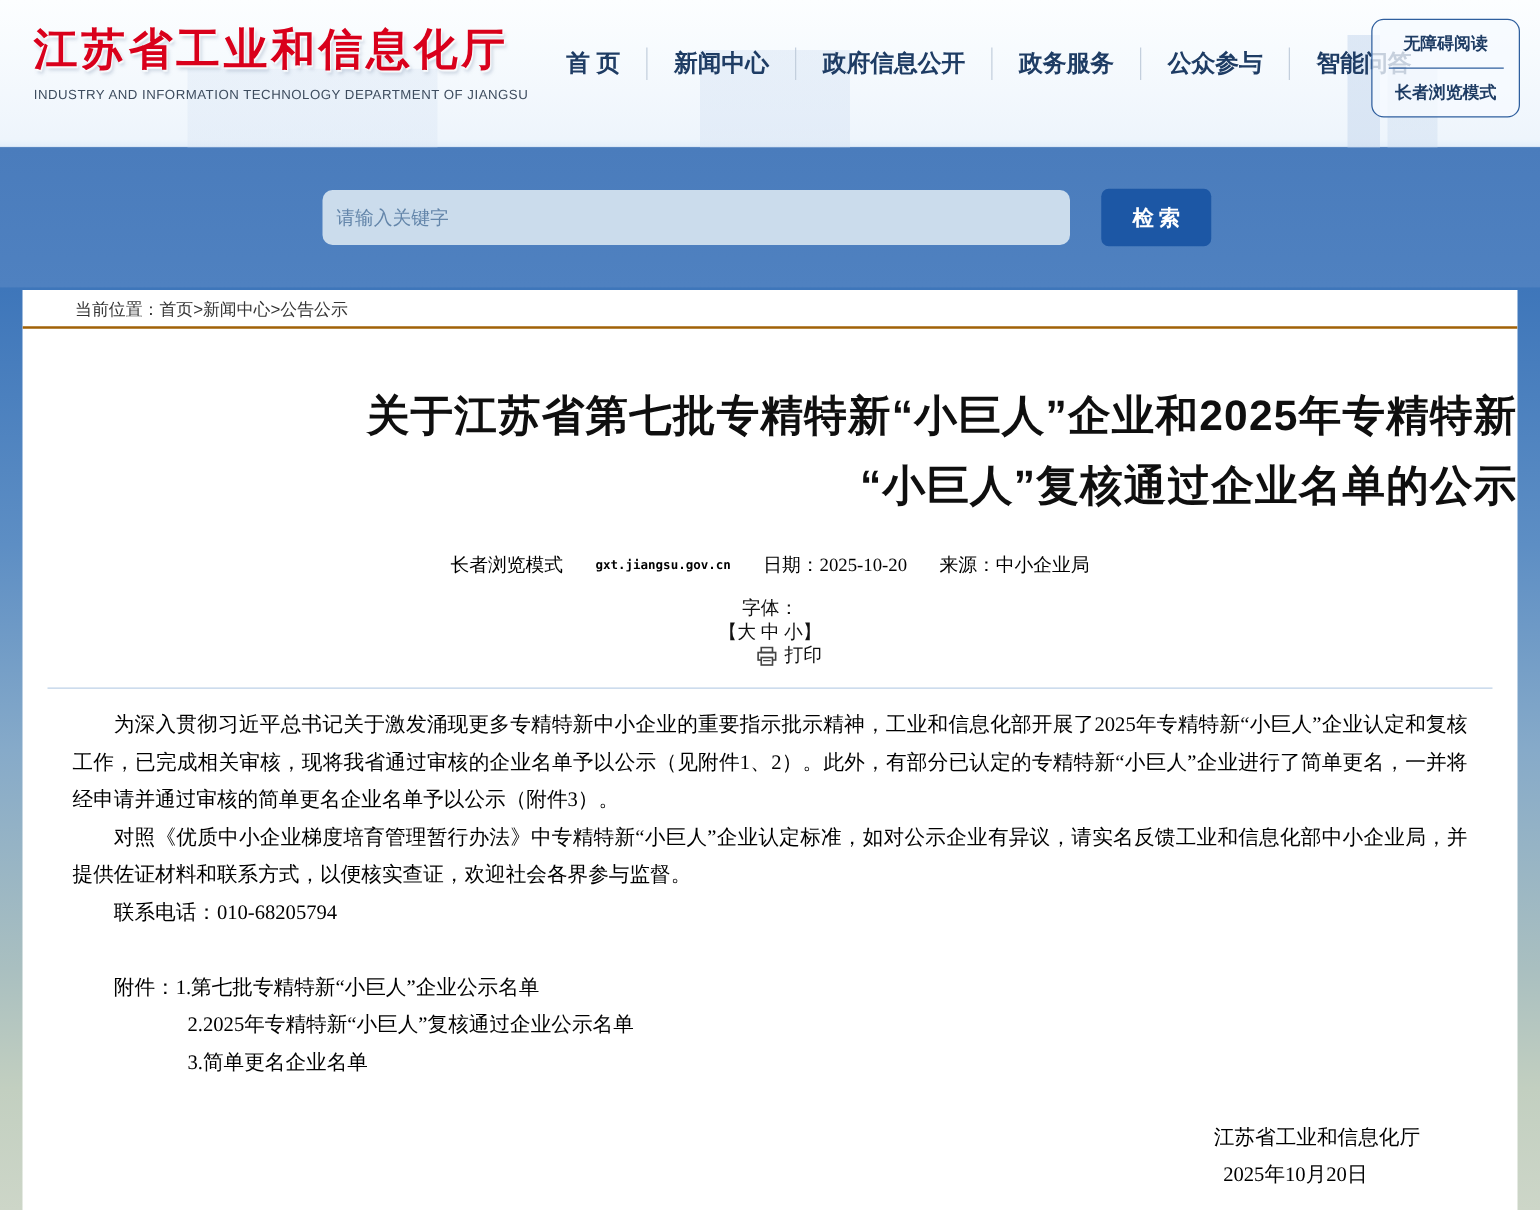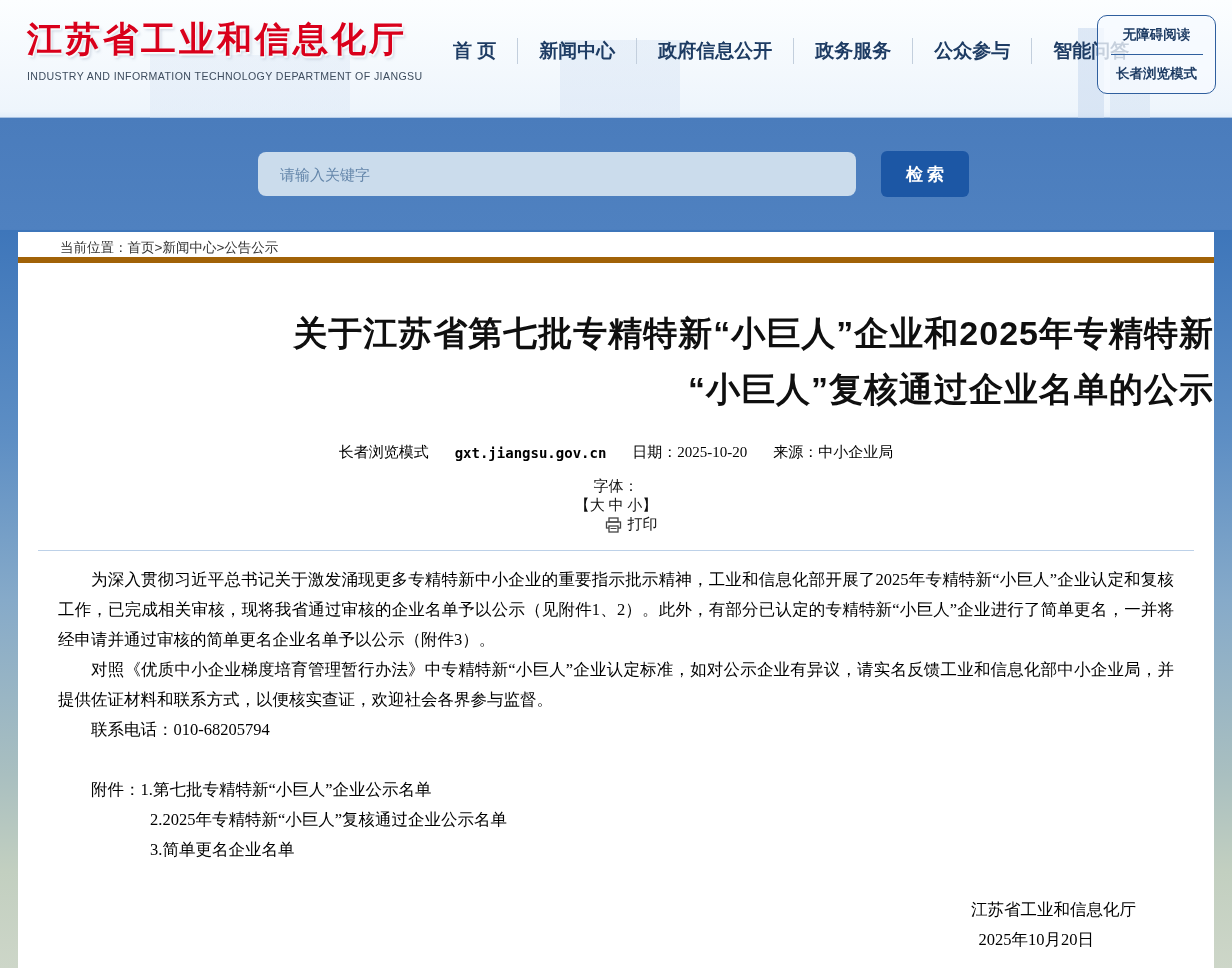--- a/index.html
+++ b/index.html
@@ -44,54 +44,54 @@
     font-size:13.5px; font-weight:bold; color:#1e3c64;
   }
   .access-row { padding:10px 0; cursor:pointer; }
   .access-divider { width:92px; margin:0 auto; border-top:1px solid #2f5f9e; }
 
   
   .search-band { position:absolute; left:0; top:118px; width:1232px; height:114px; }
   .search-input {
     position:absolute; left:258px; top:34px; width:598px; height:44px;
     border:none; outline:none; border-radius:8px; background:#cbdcec;
-    padding:0 22px; font-size:15px; color:#2c4a6e; font-family:"Liberation Sans",sans-serif;
+    padding:0 11px; font-size:15px; color:#2c4a6e; font-family:"Liberation Sans",sans-serif;
   }
   .search-input::placeholder { color:#6486aa; opacity:1; }
   .search-button {
     position:absolute; left:881px; top:33px; width:88px; height:46px;
     background:#1c57a5; border:none; border-radius:6px; cursor:pointer;
     color:#ffffff; font-size:17px; font-weight:bold; letter-spacing:4px;
     text-indent:4px; font-family:"Liberation Sans",sans-serif;
   }
 
   
   .panel {
     position:absolute; left:18px; top:232px; width:1196px; height:736px;
     background:#ffffff; overflow:hidden;
   }
   .breadcrumb {
     height:31px; line-height:31px; padding-left:42px;
-    font-size:13.5px; color:#333; border-bottom:6px solid #a16207;
+    font-size:13.5px; color:#333; border-bottom:2px solid #a16207;
   }
   .breadcrumb-links { cursor:pointer; }
 
   .article-title {
     margin-top:42px; text-align:right; font-weight:bold; color:#0f0f0f;
     font-size:34px; line-height:56px; letter-spacing:1px;
     font-family:"Liberation Sans",sans-serif;
   }
   .article-title span { display:block; }
 
   .meta-row {
     margin-top:26px; display:flex; justify-content:center; align-items:center;
     font-size:15px; color:#000; font-family:"Liberation Serif",serif;
   }
   .meta-row .gap { margin-left:26px; }
-  .meta-url { font-family:"DejaVu Sans Mono",monospace; font-weight:bold; font-size:14px; }
+  .meta-url { font-family:"DejaVu Sans Mono",monospace; font-weight:bold; font-size:10px; }
 
   .meta-row2 {
     margin-top:15px; display:flex; justify-content:center; align-items:center;
     font-size:15px; color:#111; font-family:"Liberation Serif",serif;flex-direction:column;
   }
   .font-controls { cursor:pointer; }
   .print-group { margin-left:30px; display:flex; align-items:center; cursor:pointer; }
   .print-group svg { margin-right:6px; }
 
   .content-divider { margin:16px 20px 0; border-top:1px solid #bdd1e8; }

